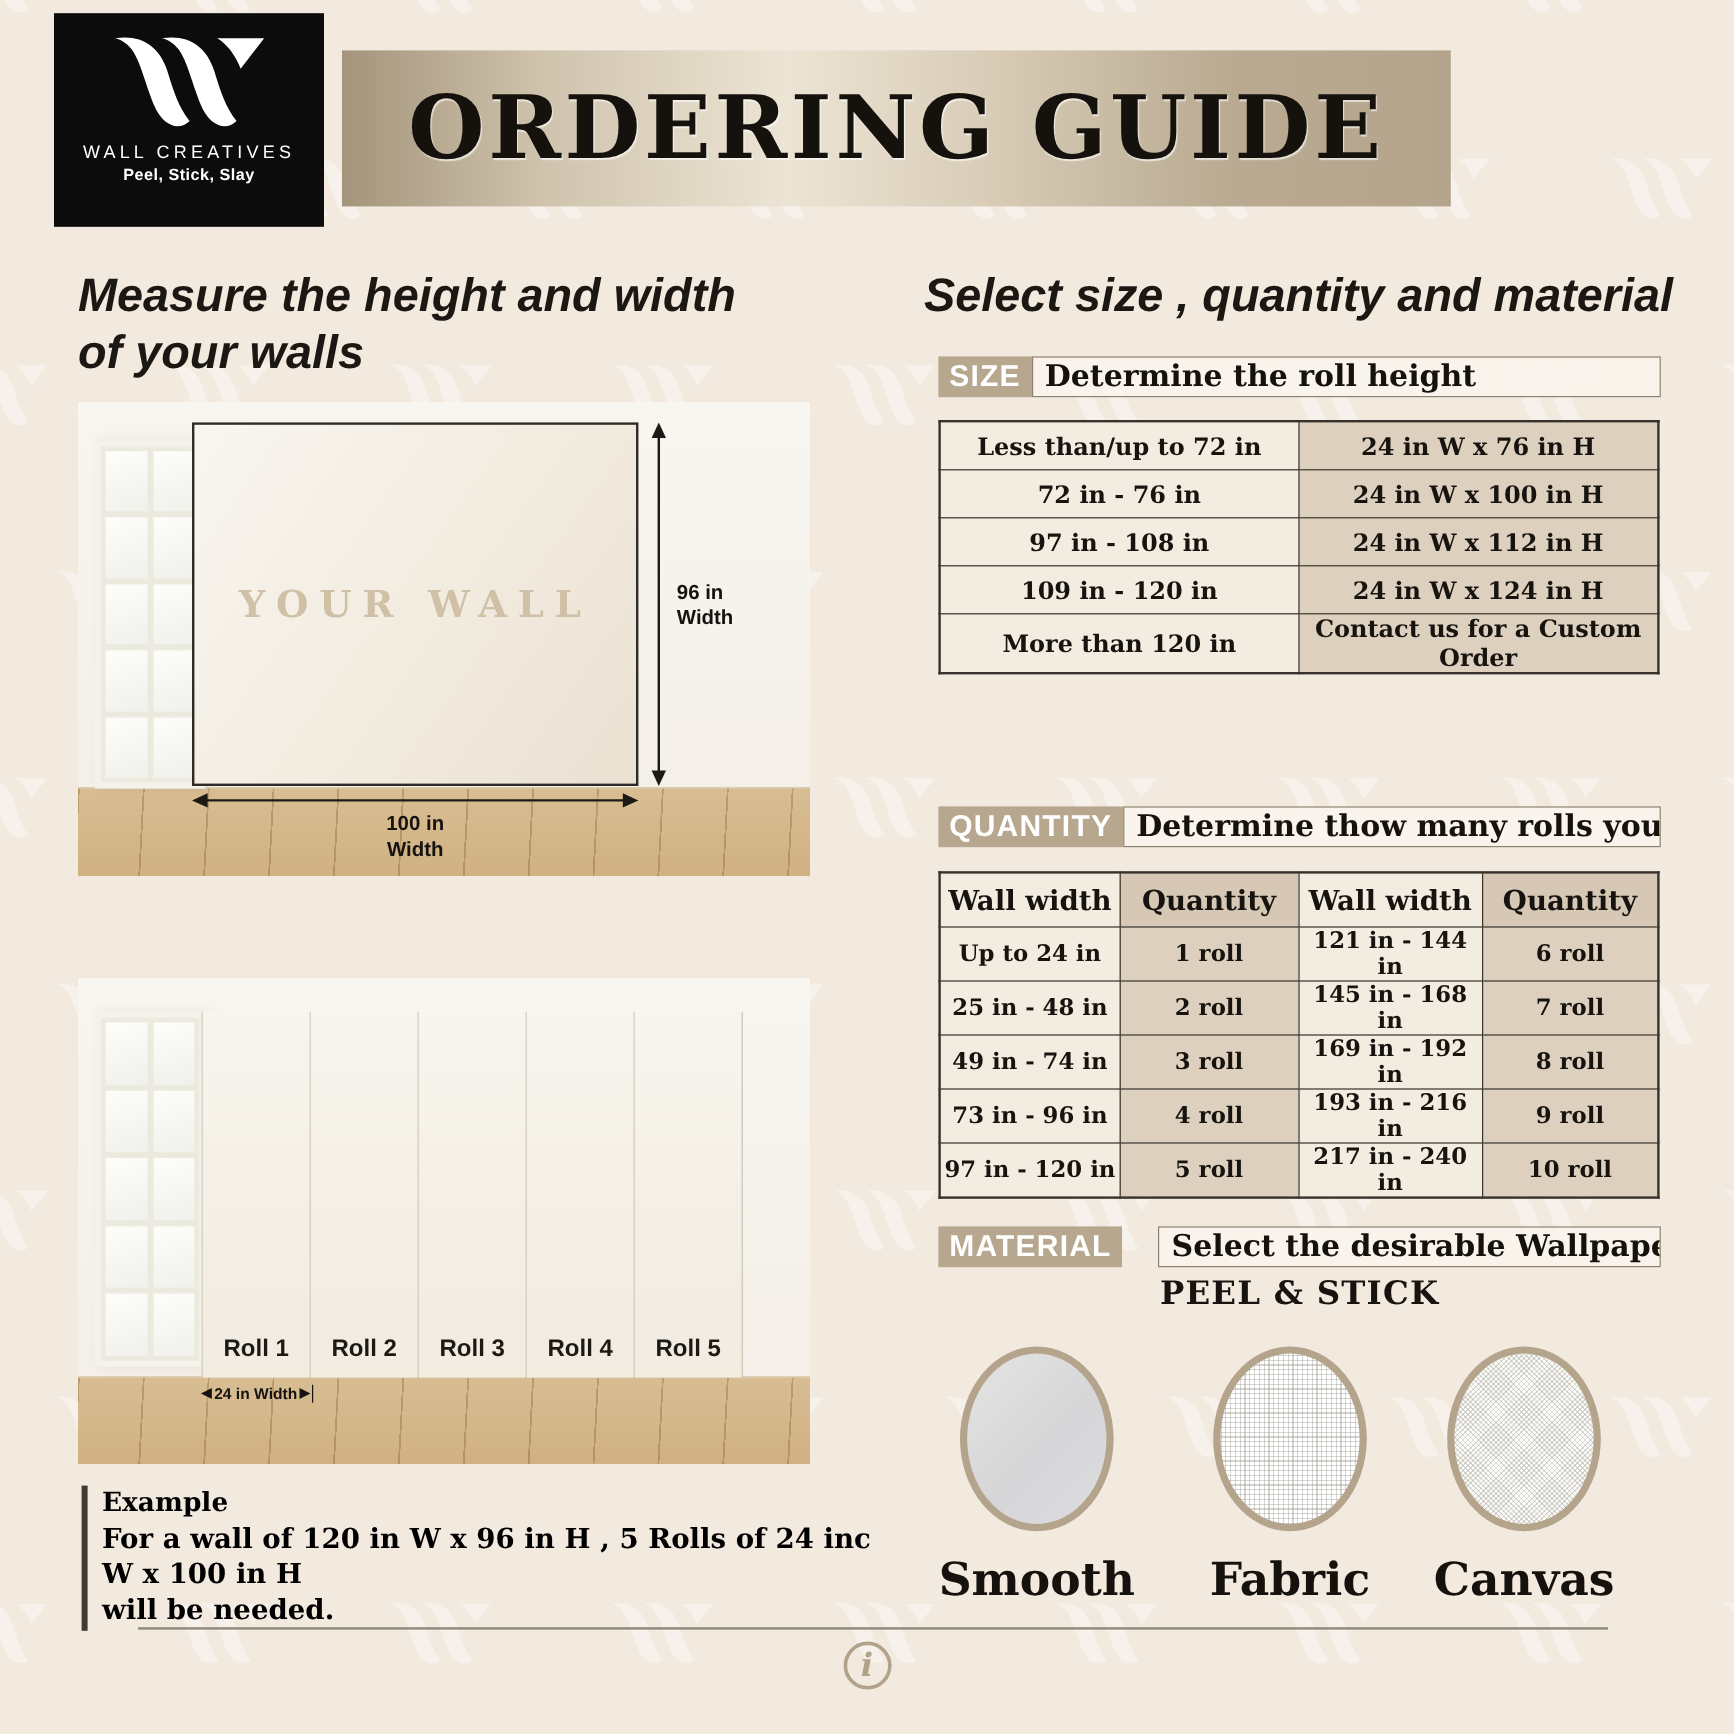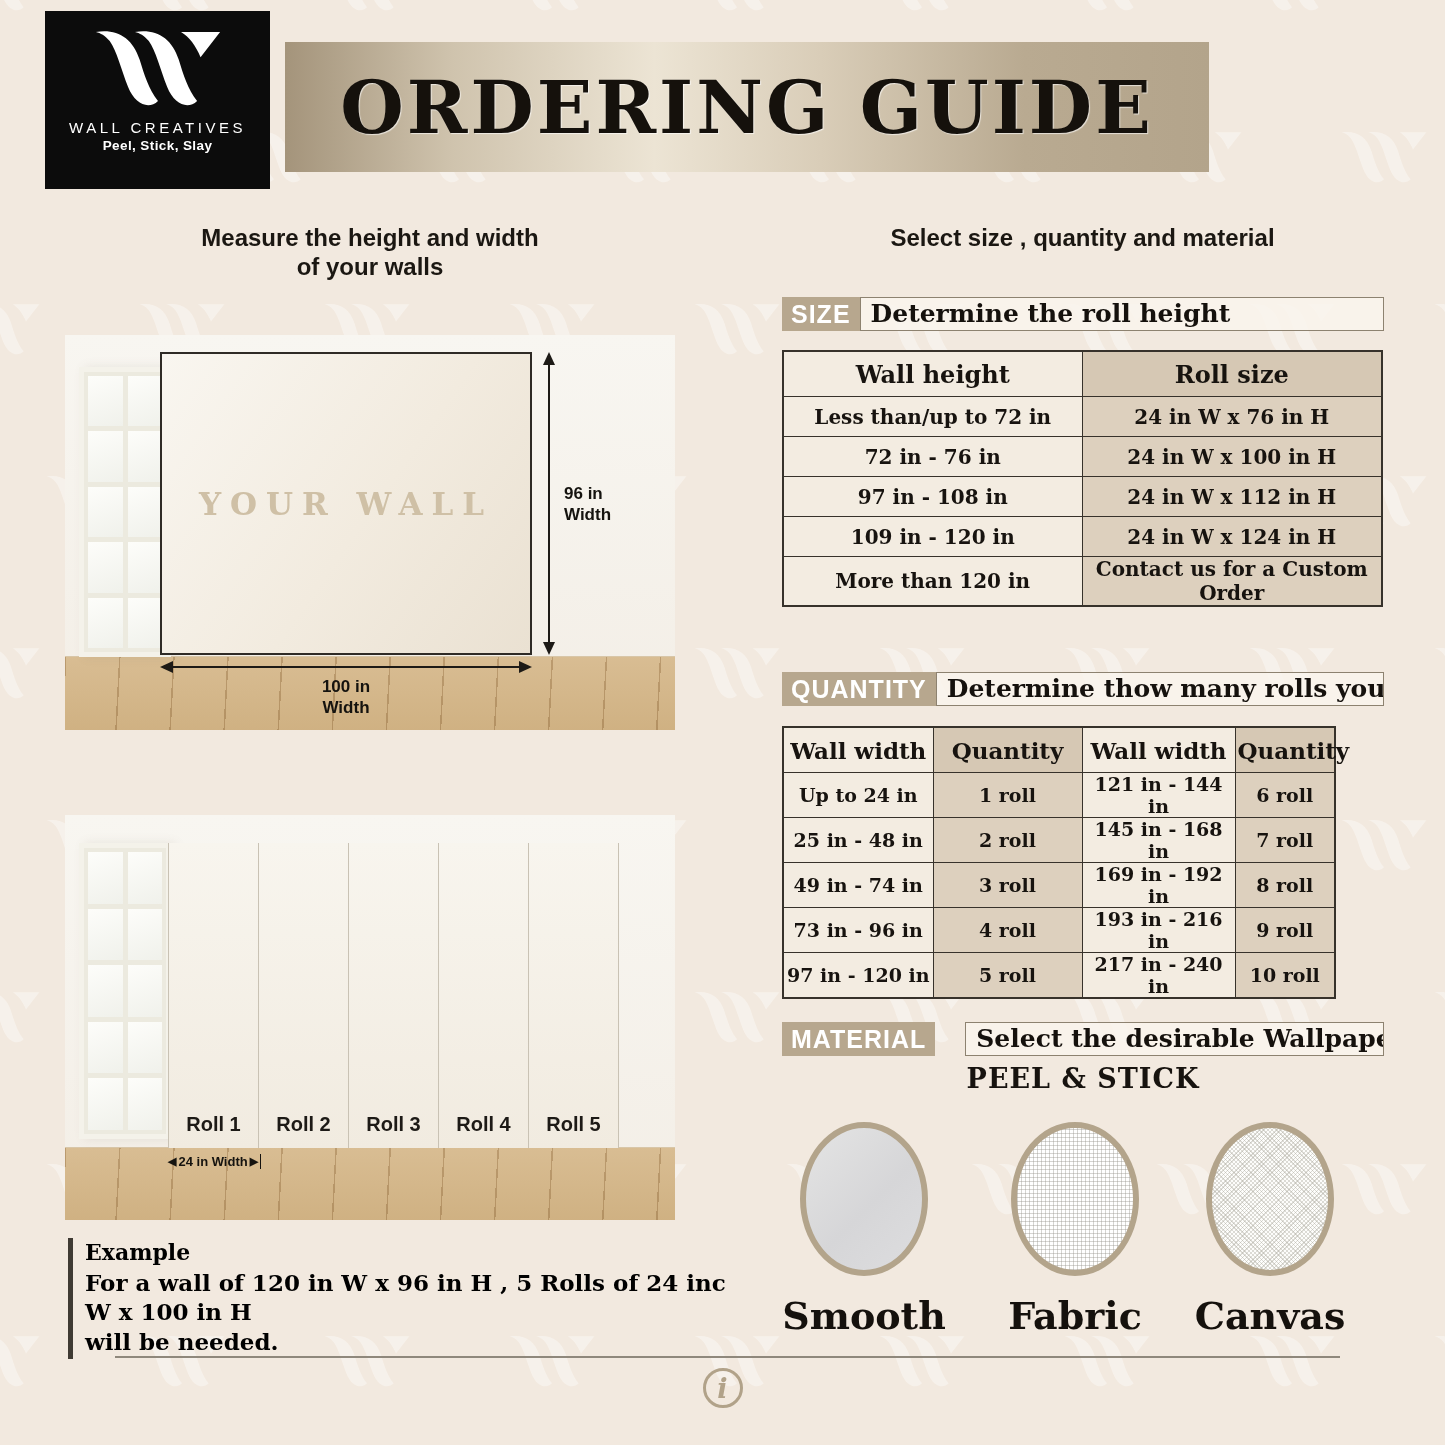--- a/index.html
+++ b/index.html
@@ -14,41 +14,41 @@
   .logo-mark{width:140px;height:92px;fill:#ffffff;}
   .brand-name{color:#fff;font-size:15px;letter-spacing:3.5px;margin-top:2px;white-space:nowrap;}
   .brand-tagline{color:#fff;font-size:13.5px;font-weight:700;letter-spacing:.4px;margin-top:2px;}
   .title-band{position:absolute;left:285px;top:42px;width:924px;height:130px;
       background:linear-gradient(90deg,#a4947b 0%,#cfc3ad 18%,#ece4d4 40%,#d9cdb8 58%,#b9aa91 80%,#b3a48b 100%);
       display:flex;align-items:center;justify-content:center;}
   .page-title{margin:0;font-family:"DejaVu Serif",serif;font-weight:700;font-size:73px;letter-spacing:3px;
       color:#15110c;text-shadow:1px 1px 1px rgba(255,255,255,.65);white-space:nowrap;}
 
   
-  .col-heading{position:absolute;text-align:center;font-weight:700;font-size:24px;color:#1b1712;line-height:1.22;}
+  .col-heading{position:absolute;text-align:left;font-weight:700;font-size:39px;color:#1b1712;line-height:1.22;font-style:italic;}
   .left-heading{left:65px;top:223px;width:610px;}
   .right-heading{left:770px;top:223px;width:625px;}
 
   
   .sec-row{position:absolute;left:782px;width:602px;height:34px;display:flex;align-items:stretch;}
   .row-size{top:297px;} .row-qty{top:672px;} .row-mat{top:1022px;gap:30px;}
   .sec-label{background:#b7a78e;color:#fff;font-weight:700;font-size:25px;line-height:34px;
              padding:0 9px;letter-spacing:1px;white-space:nowrap;}
   .sec-sub{flex:1;border:1.5px solid #8d8270;background:rgba(250,245,237,.8);
            font-family:"DejaVu Serif",serif;font-weight:700;font-size:25px;line-height:31px;
            padding-left:10px;color:#15110d;white-space:nowrap;overflow:hidden;}
 
   
   .tbl{position:absolute;border-collapse:collapse;table-layout:fixed;border:2.5px solid #37322b;background:#f3ece1;}
   .tbl th,.tbl td{border:1.5px solid #37322b;text-align:center;vertical-align:middle;
       font-family:"DejaVu Serif",serif;font-weight:700;color:#17130f;padding:0 2px;}
   .size-tbl{left:782px;top:350px;width:601px;}
   .size-tbl th{height:44px;font-size:24px;}
   .size-tbl td{height:39px;font-size:20px;}
-  .qty-tbl{left:782px;top:726px;width:554px;}
+  .qty-tbl{left:782px;top:726px;width:601px;}
   .qty-tbl th{height:44px;font-size:23px;}
   .qty-tbl td{height:39px;font-size:19px;}
   .cell-light{background:#f3ece1;}
   .cell-tan{background:#ddd0be;}
   .cell-tan-h{background:#d6c8b4;}
 
   
   .peel-stick{position:absolute;left:782px;top:1063px;width:602px;text-align:center;
       font-family:"DejaVu Serif",serif;font-weight:700;font-size:27px;letter-spacing:1px;}
   .swatch{position:absolute;width:128px;height:154px;border-radius:50%;border:6px solid #b3a48b;box-sizing:border-box;}
@@ -461,24 +461,20 @@
     <div class="sec-label">SIZE</div>
     <div class="sec-sub">Determine the roll height</div>
   </div>
 
   <table class="tbl size-tbl">
     <colgroup>
         <col style="width:299px">
         <col>
       </colgroup>
     <tbody>
-        <tr>
-      <th class="cell-light">Wall height</th>
-      <th class="cell-tan-h">Roll size</th>
-    </tr>
     <tr>
       <td class="cell-light">Less than/up to 72 in</td>
       <td class="cell-tan">24 in W x 76 in H</td>
     </tr>
     <tr>
       <td class="cell-light">72 in - 76 in</td>
       <td class="cell-tan">24 in W x 100 in H</td>
     </tr>
     <tr>
       <td class="cell-light">97 in - 108 in</td>

